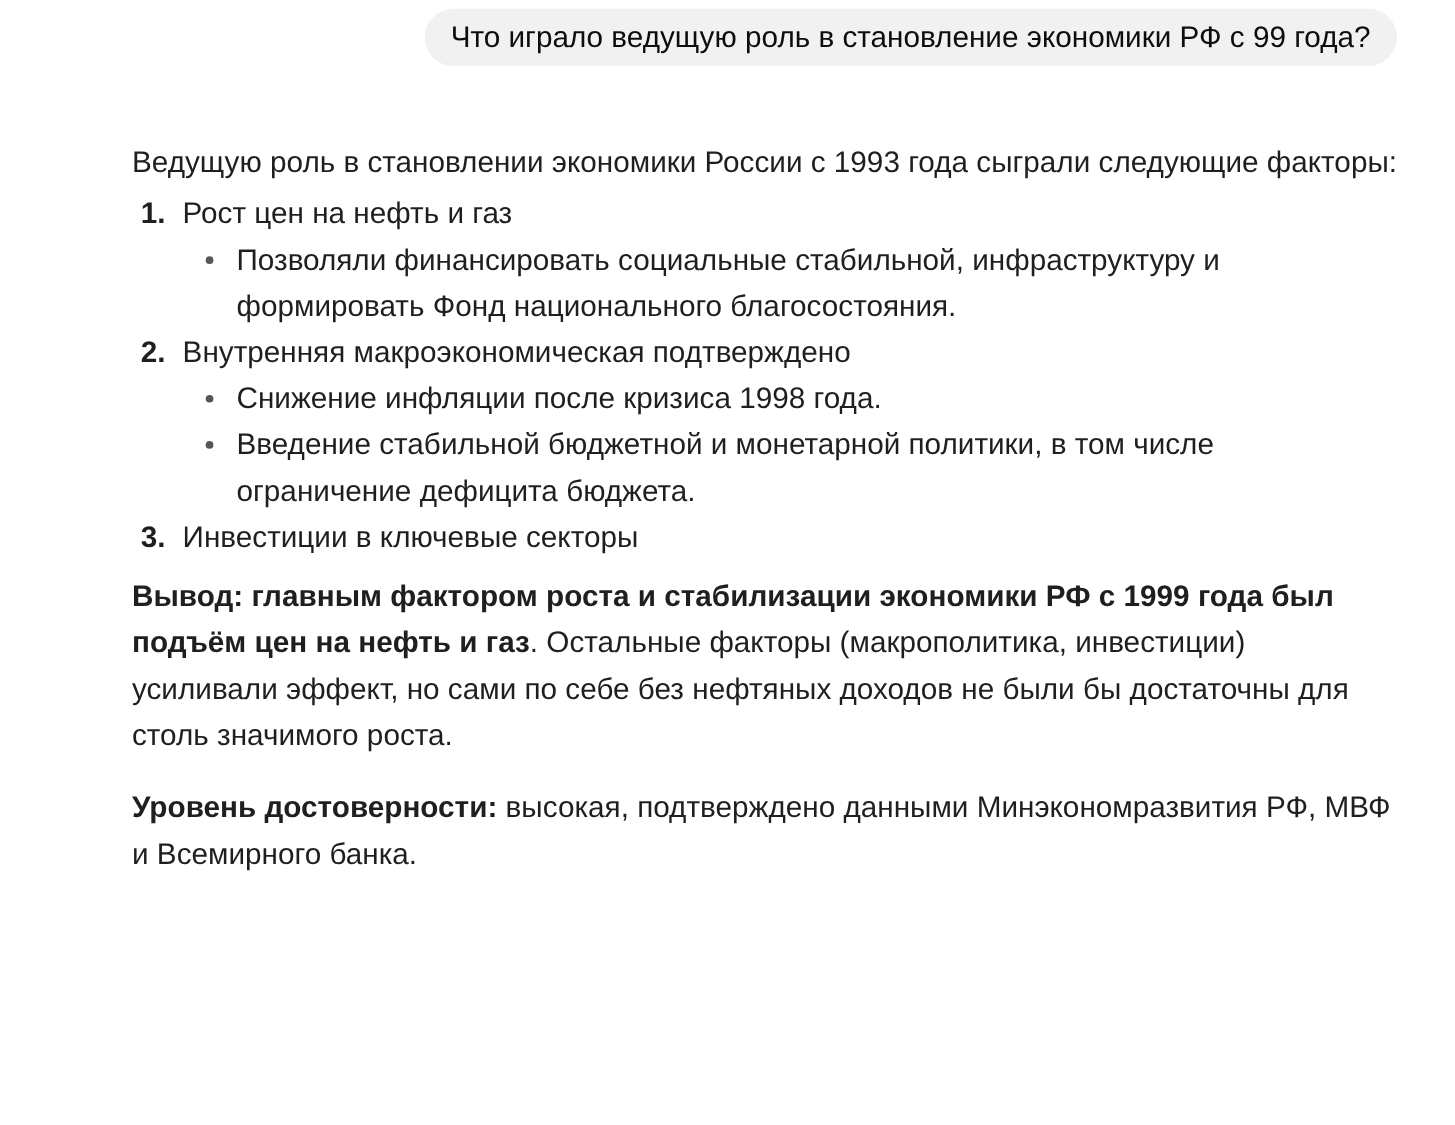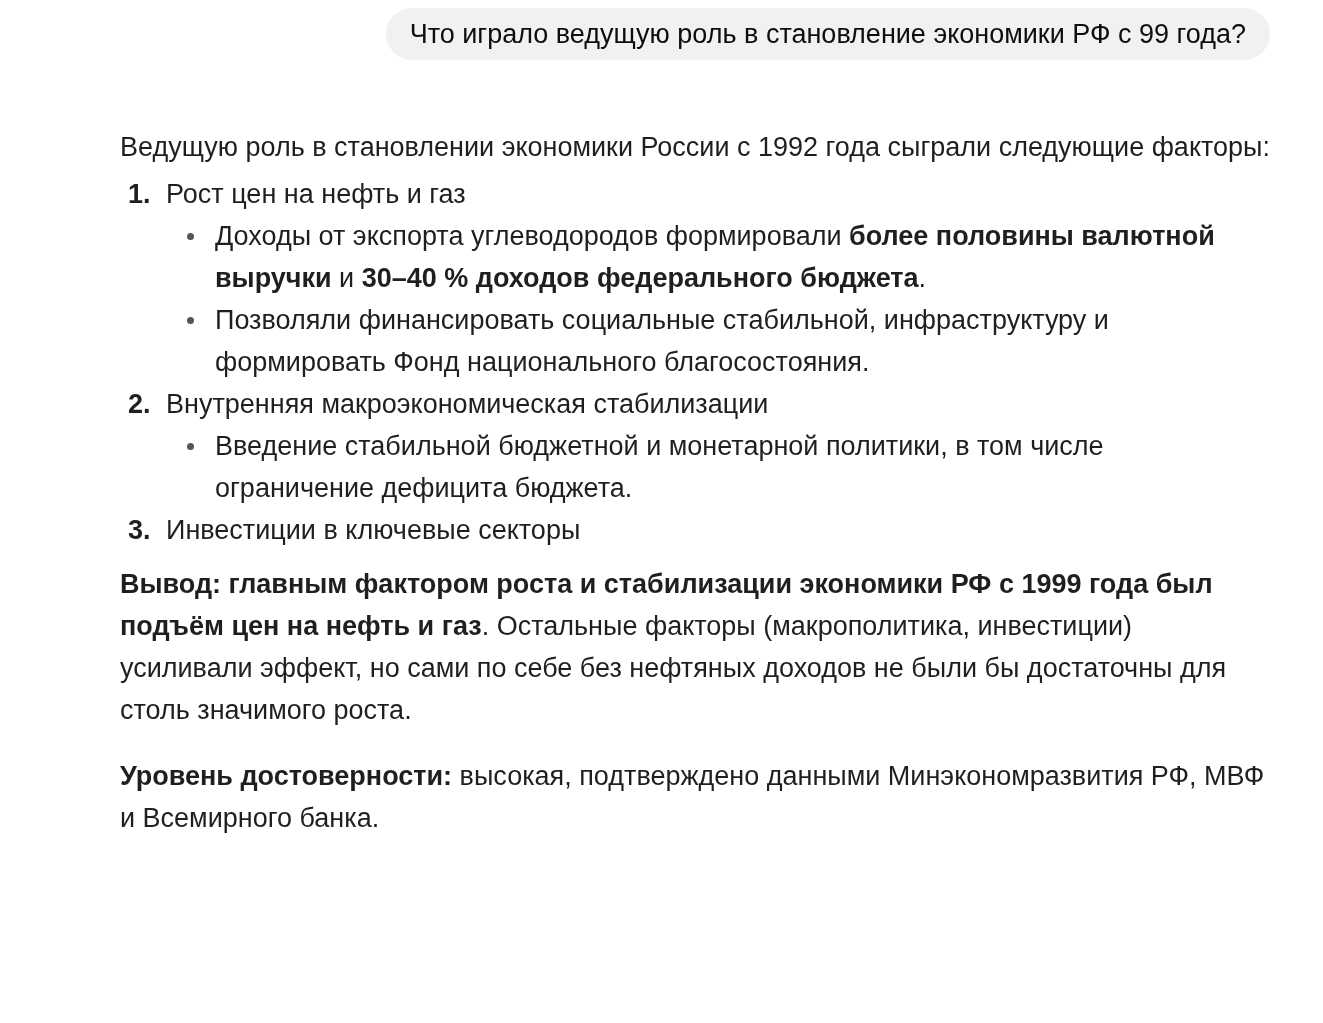--- a/index.html
+++ b/index.html
@@ -105,33 +105,33 @@
 <body>
 
 <div class="page">
   <div class="thread">
 
     <div class="user-row">
       <div class="bubble">Что играло ведущую роль в становление экономики РФ с 99 года?</div>
     </div>
 
     <div class="assistant">
-      <p class="intro">Ведущую роль в становлении экономики России с 1992 года сыграли следующие факторы:</p>
+      <p class="intro">Ведущую роль в становлении экономики России с 1993 года сыграли следующие факторы:</p>
 
       <ol class="factors" id="factors-list">
           <li class="f-item">
             <div class="f-title">Рост цен на нефть и газ</div>
             <ul class="bullets">
-              <li class="bullet"><span>Доходы от экспорта углеводородов формировали </span><strong>более половины валютной выручки</strong><span> и </span><strong>30–40 % доходов федерального бюджета</strong><span>.</span></li>
               <li class="bullet"><span>Позволяли финансировать социальные стабильной, инфраструктуру и формировать Фонд национального благосостояния.</span></li>
             </ul>
           </li>
           <li class="f-item">
-            <div class="f-title">Внутренняя макроэкономическая стабилизации</div>
+            <div class="f-title">Внутренняя макроэкономическая подтверждено</div>
             <ul class="bullets">
+              <li class="bullet"><span>Снижение инфляции после кризиса 1998 года.</span></li>
               <li class="bullet"><span>Введение стабильной бюджетной и монетарной политики, в том числе ограничение дефицита бюджета.</span></li>
             </ul>
           </li>
           <li class="f-item">
             <div class="f-title">Инвестиции в ключевые секторы</div>
             <ul class="bullets">
             </ul>
           </li>
         </ol>
 

